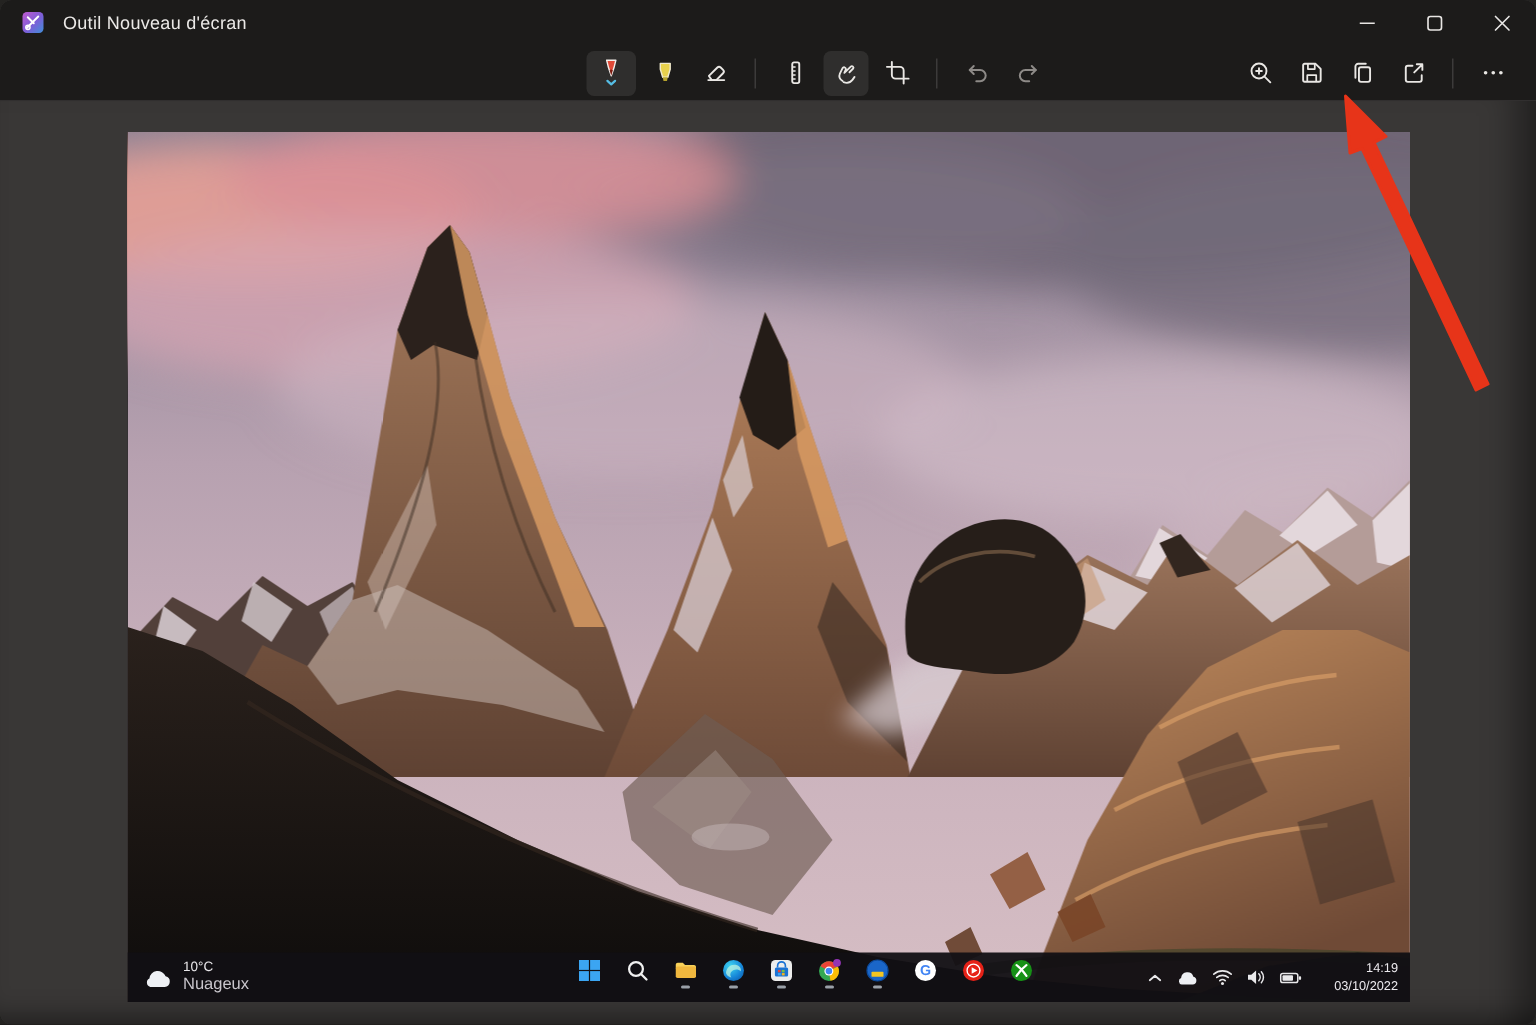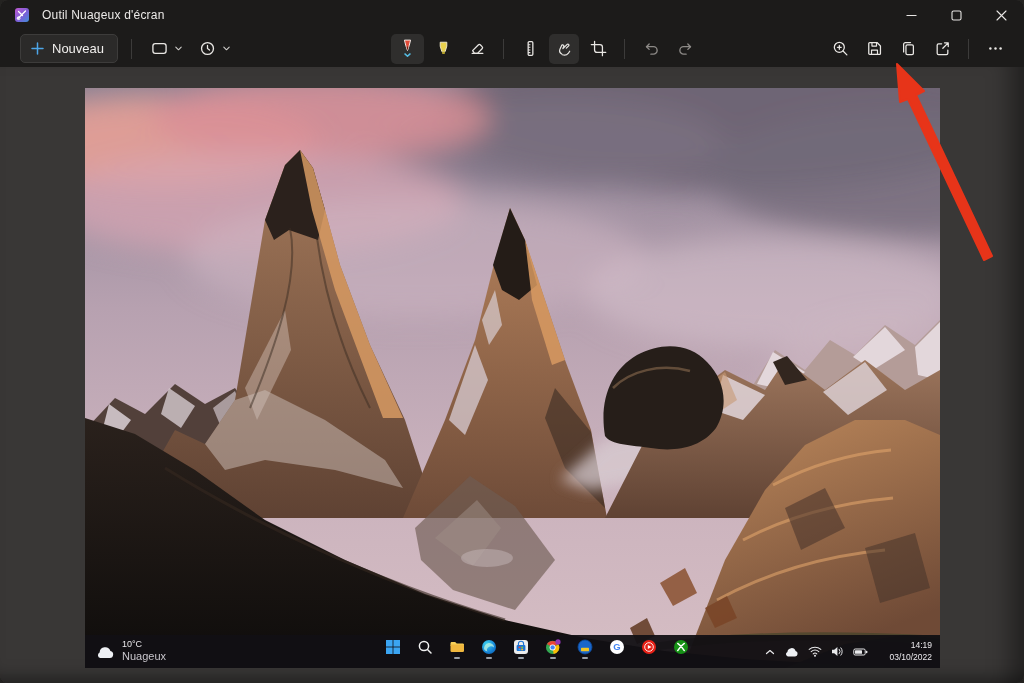--- a/index.html
+++ b/index.html
@@ -61,21 +61,21 @@
           <linearGradient id="appg" x1="0" y1="0" x2="1" y2="1">
         <stop offset="0" stop-color="#c05ad0"></stop>
             <stop offset=".55" stop-color="#7b5fd8"></stop>
             <stop offset="1" stop-color="#3f8fd8"></stop>
       </linearGradient>
         </defs>
       <rect x="1" y="1" width="14" height="14" rx="3" fill="url(#appg)"></rect>
       <path d="M4 11.5 11.5 4M4.5 4.5l4 4" stroke="#fff" stroke-width="1.3" stroke-linecap="round" fill="none"></path>
       <circle cx="4.6" cy="11.2" r="1.4" fill="none" stroke="#fff" stroke-width="1"></circle>
     </svg>
-    <span class="title-text">Outil Nuageux d'écran</span>
+    <span class="title-text">Outil Nouveau d'écran</span>
     <div class="caption-group">
       <div class="caption-btn">
         <svg width="11" height="11" viewBox="0 0 11 11">
             <path d="M.5 5.5h10" stroke="#e8e6e4" stroke-width="1.1"></path>
           </svg>
       </div>
       <div class="caption-btn">
         <svg width="11" height="11" viewBox="0 0 11 11">
             <rect x="1" y="1" width="9" height="9" rx="1.6" fill="none" stroke="#e8e6e4" stroke-width="1.1"></rect>
           </svg>
@@ -83,46 +83,20 @@
       <div class="caption-btn">
         <svg width="11" height="11" viewBox="0 0 11 11">
             <path d="M1 1l9 9M10 1l-9 9" stroke="#e8e6e4" stroke-width="1.1" stroke-linecap="round"></path>
           </svg>
       </div>
     </div>
   </div>
 
   <div class="toolbar">
 
-    <div class="tb-group tb-left">
-      <button class="btn-new">
-        <svg width="13" height="13" viewBox="0 0 13 13">
-          <path d="M6.5 1v11M1 6.5h11" stroke-width="1.5" stroke-linecap="round" stroke="#4da6e8"></path>
-        </svg>
-        <span>Nouveau</span>
-      </button>
-      <div class="vsep tall"></div>
-      <div class="drop">
-        <svg width="17" height="17" viewBox="0 0 16 16">
-          <rect x="1.8" y="3.4" width="12.4" height="9.2" rx="2.2" fill="none" stroke="#e9e7e4" stroke-width="1.25"></rect>
-        </svg>
-        <svg width="9" height="9" viewBox="0 0 10 10">
-          <polyline points="2,3.4 5,6.4 8,3.4" fill="none" stroke="#cfcdca" stroke-width="1.2" stroke-linecap="round" stroke-linejoin="round"></polyline>
-        </svg>
-      </div>
-      <div class="drop">
-        <svg width="17" height="17" viewBox="0 0 16 16">
-          <circle cx="8" cy="8" r="5.6" fill="none" stroke="#e9e7e4" stroke-width="1.25"></circle>
-          <path d="M8 5.1V8l1.9 1.5" fill="none" stroke="#e9e7e4" stroke-width="1.2" stroke-linecap="round"></path>
-        </svg>
-        <svg width="9" height="9" viewBox="0 0 10 10">
-          <polyline points="2,3.4 5,6.4 8,3.4" fill="none" stroke="#cfcdca" stroke-width="1.2" stroke-linecap="round" stroke-linejoin="round"></polyline>
-        </svg>
-      </div>
-    </div>
 
     <div class="tb-group tb-center">
       <div class="icon-btn sel" style="width:33px;">
         <svg width="17" height="21" viewBox="0 0 16 19">
           <path d="M5.1 1.6h5.8l-1.2 4.8L8 11.4 6.3 6.4Z" stroke="#f3eeea" stroke-width=".9" stroke-linejoin="round" fill="#e04a38"></path>
           <path d="M7 7.9 8 11.4l1-3.5c-.6-.5-1.4-.5-2 0Z" fill="#7e1d12"></path>
           <polyline points="5.6,14.6 8,16.8 10.4,14.6" fill="none" stroke-width="1.4" stroke-linecap="round" stroke-linejoin="round" stroke="#55bde4"></polyline>
         </svg>
       </div>
       <div class="icon-btn">

